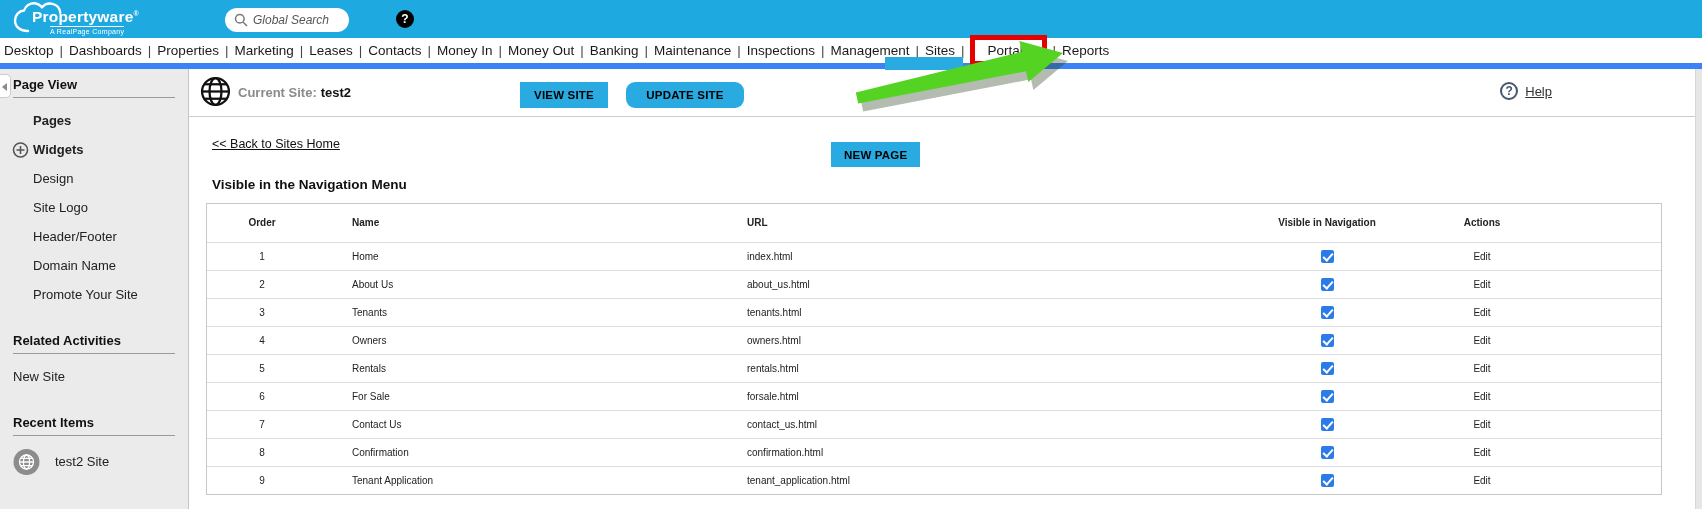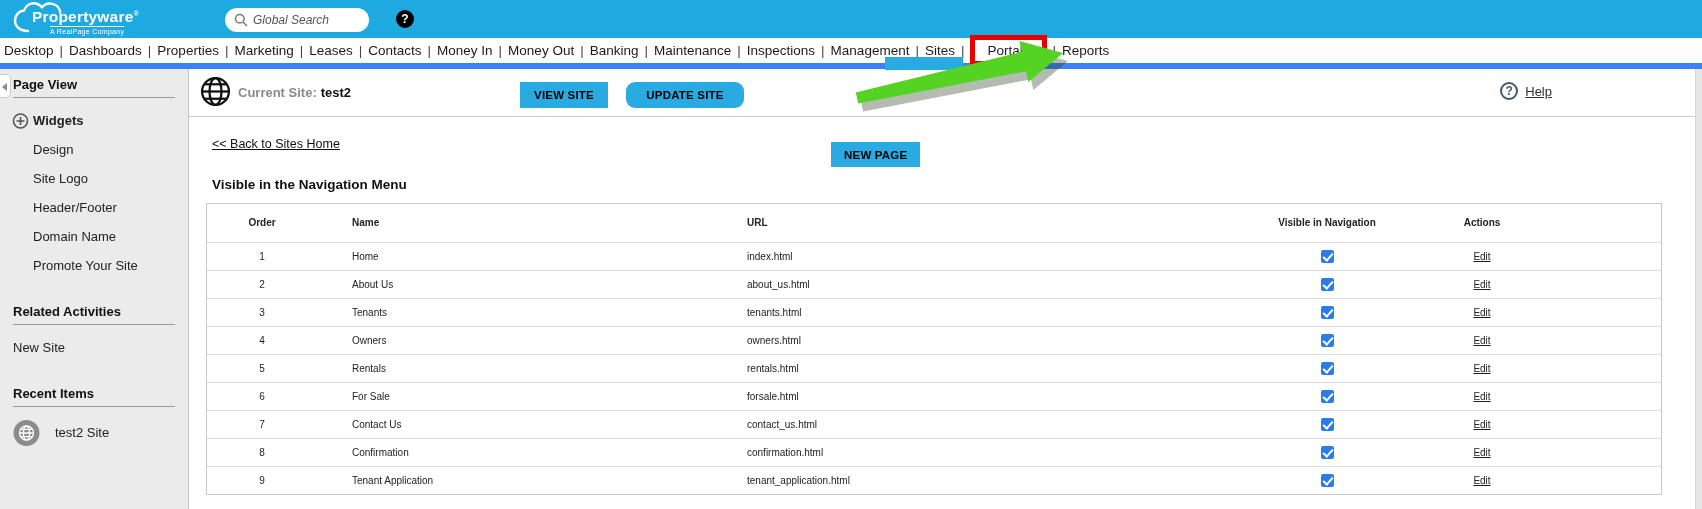--- a/index.html
+++ b/index.html
@@ -5,21 +5,21 @@
   * { box-sizing: border-box; margin: 0; padding: 0; }
   html,body { width:1702px; height:509px; overflow:hidden; }
   body { font-family: "Liberation Sans", sans-serif; background:#fff; position:relative; }
 
   
   .topbar { height:38px; background:var(--header-cyan,#1ea9e0); position:relative; }
   .logo { position:absolute; left:10px; top:1px; width:160px; height:36px; color:#fff; }
   .logo svg { position:absolute; left:0; top:0; }
   .logo .brand { position:absolute; left:22px; top:7px; font-size:15.5px; font-weight:bold; letter-spacing:.2px; }
   .logo .tagline { position:absolute; left:40px; top:25px; font-size:7px; letter-spacing:.3px; border-top:1px solid #fff; padding-top:1px; }
-  .search-pill { position:absolute; left:225px; top:8px; width:144px; height:24px; background:#fff; border-radius:13px; display:flex; align-items:center; padding:0 9px; }
+  .search-pill { position:absolute; left:225px; top:8px; width:124px; height:24px; background:#fff; border-radius:13px; display:flex; align-items:center; padding:0 9px; }
   .search-pill input { border:none; outline:none; width:100px; font-size:12px; font-style:italic; color:#333; font-family:"Liberation Sans",sans-serif; background:transparent; margin-left:5px; }
   .search-pill input::placeholder { color:#555; font-style:italic; }
   .qbadge { position:absolute; left:396px; top:10px; width:18px; height:18px; border-radius:50%; background:#000; color:#fff; font-size:12px; font-weight:bold; text-align:center; line-height:18px; cursor:pointer; }
   .top-links { position:absolute; right:14px; top:11px; color:#fff; font-size:12.5px; font-weight:bold; }
   .top-links .sep { margin:0 5px; }
   .top-links a { color:#fff; text-decoration:none; cursor:pointer; }
 
   
   .navbar { height:31px; background:#fff; border-bottom:6px solid #3b82f6; display:flex; align-items:center; padding-left:4px; font-size:13.5px; color:#1a1a1a; position:relative; z-index:5; }
   .nav-sep { margin:0 6px; color:#444; }
@@ -66,21 +66,21 @@
   table { width:100%; border-collapse:collapse; font-size:10px; color:#222; }
   thead th { font-weight:bold; color:#222; height:38px; vertical-align:middle; }
   th.c-order, td.c-order { text-align:center; width:110px; }
   th.c-name, td.c-name { text-align:left; width:390px; padding-left:35px; }
   th.c-url, td.c-url { text-align:left; width:520px; padding-left:40px; }
   th.c-vis, td.c-vis { text-align:center; width:200px; }
   th.c-act, td.c-act { text-align:center; width:110px; }
   tbody td { height:28px; border-top:1px solid #ddd; vertical-align:middle; }
   .checkbox { display:inline-block; width:13px; height:13px; background:var(--check-blue,#2b7ce9); border-radius:2px; position:relative; cursor:pointer; vertical-align:middle; }
   .checkbox::after { content:""; position:absolute; left:4px; top:1px; width:4px; height:8px; border-right:2px solid #fff; border-bottom:2px solid #fff; transform:rotate(42deg); }
-  .edit-link { color:#222; text-decoration:underline; cursor:pointer; }
+  .edit-link { color:#222; cursor:pointer; }
 
   
   .vscroll { position:absolute; right:0; top:0; width:7px; height:100%; background:#e6e6e6; border-left:1px solid #d7d7d7; cursor:pointer; }
 
   
   .green-arrow { position:absolute; left:850px; top:40px; width:225px; height:78px; z-index:40; pointer-events:none; }
 </style>
 </head>
 <body>
 
@@ -143,20 +143,21 @@
   </div>
 
 <div class="layout">
 
   <div class="sidebar">
     <div class="collapse-tab"></div>
     <div id="sb-sections">
         <div class="sb-section">
           <div class="sb-title">Page View</div>
           <div class="sb-items">
+            <div class="sb-item bold"><span>Pages</span></div>
             <div class="sb-item bold"><span class="sb-icon"><svg width="17" height="17" viewBox="0 0 17 17">
                   <circle cx="8.5" cy="8.5" r="7" stroke="#555" stroke-width="1.6" fill="none"></circle>
                   <line x1="8.5" y1="4.5" x2="8.5" y2="12.5" stroke="#555" stroke-width="1.6"></line>
                   <line x1="4.5" y1="8.5" x2="12.5" y2="8.5" stroke="#555" stroke-width="1.6"></line>
                 </svg></span><span>Widgets</span></div>
             <div class="sb-item"><span>Design</span></div>
             <div class="sb-item"><span>Site Logo</span></div>
             <div class="sb-item"><span>Header/Footer</span></div>
             <div class="sb-item"><span>Domain Name</span></div>
             <div class="sb-item"><span>Promote Your Site</span></div>

